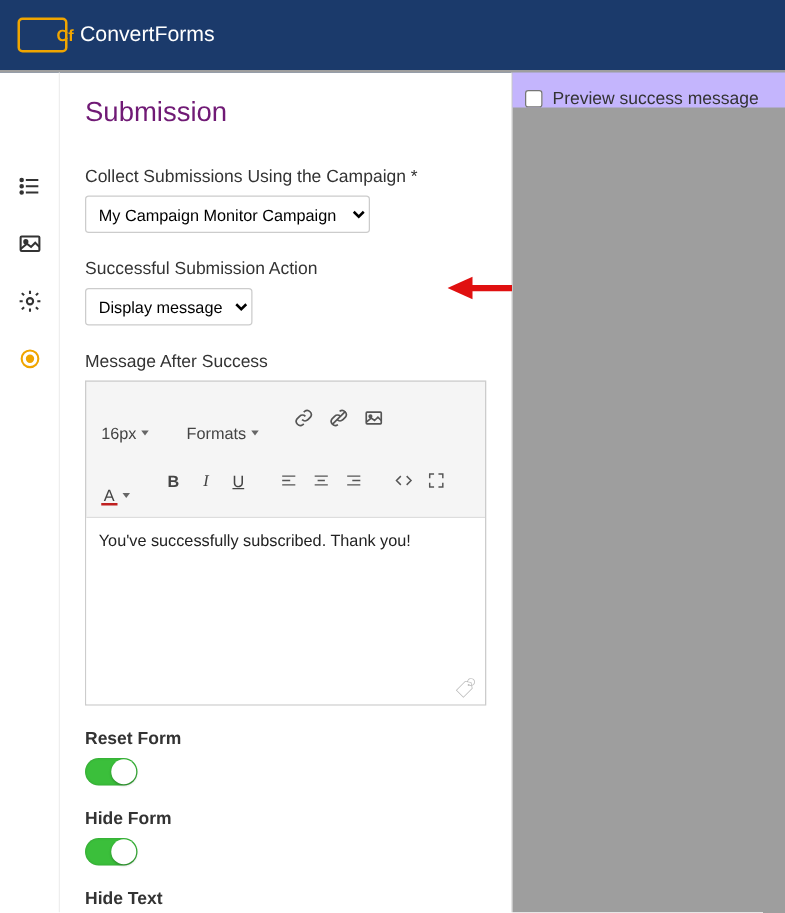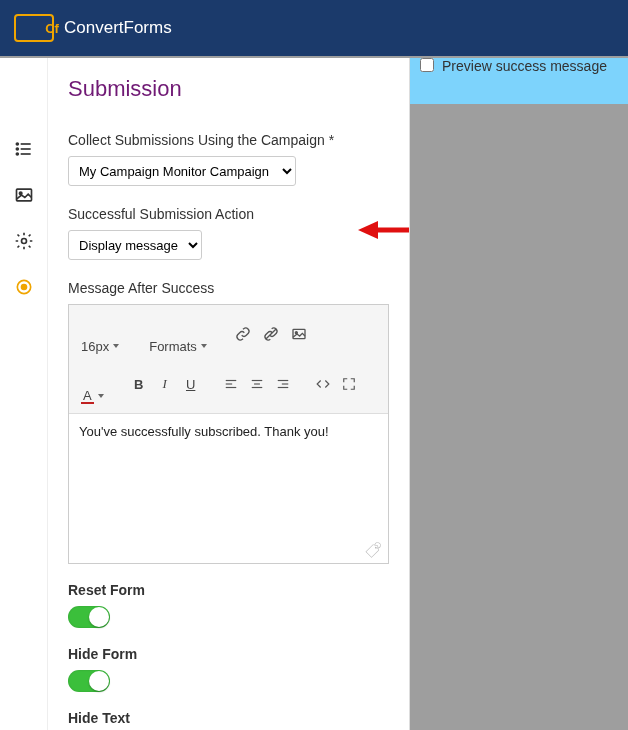--- a/index.html
+++ b/index.html
@@ -198,24 +198,24 @@
   }
   .toggle.on .knob { left: 21px; }
 
   
   .preview-area {
     flex: 1;
     background: #9e9e9e;
     position: relative;
   }
   .preview-bar {
-    background: #7dd3fc;
-    height: 46px;
-    display: flex;
-    align-items: flex-start;
+    background: #c4b5fd;
+    height: 28px;
+    display: flex;
+    align-items: flex-end;
     padding-left: 10px;
     gap: 8px;
     font-size: 14px;
     color: #333;
   }
   .preview-bar input[type=checkbox]{
     width: 14px; height: 14px;
   }
 </style>
 </head>

